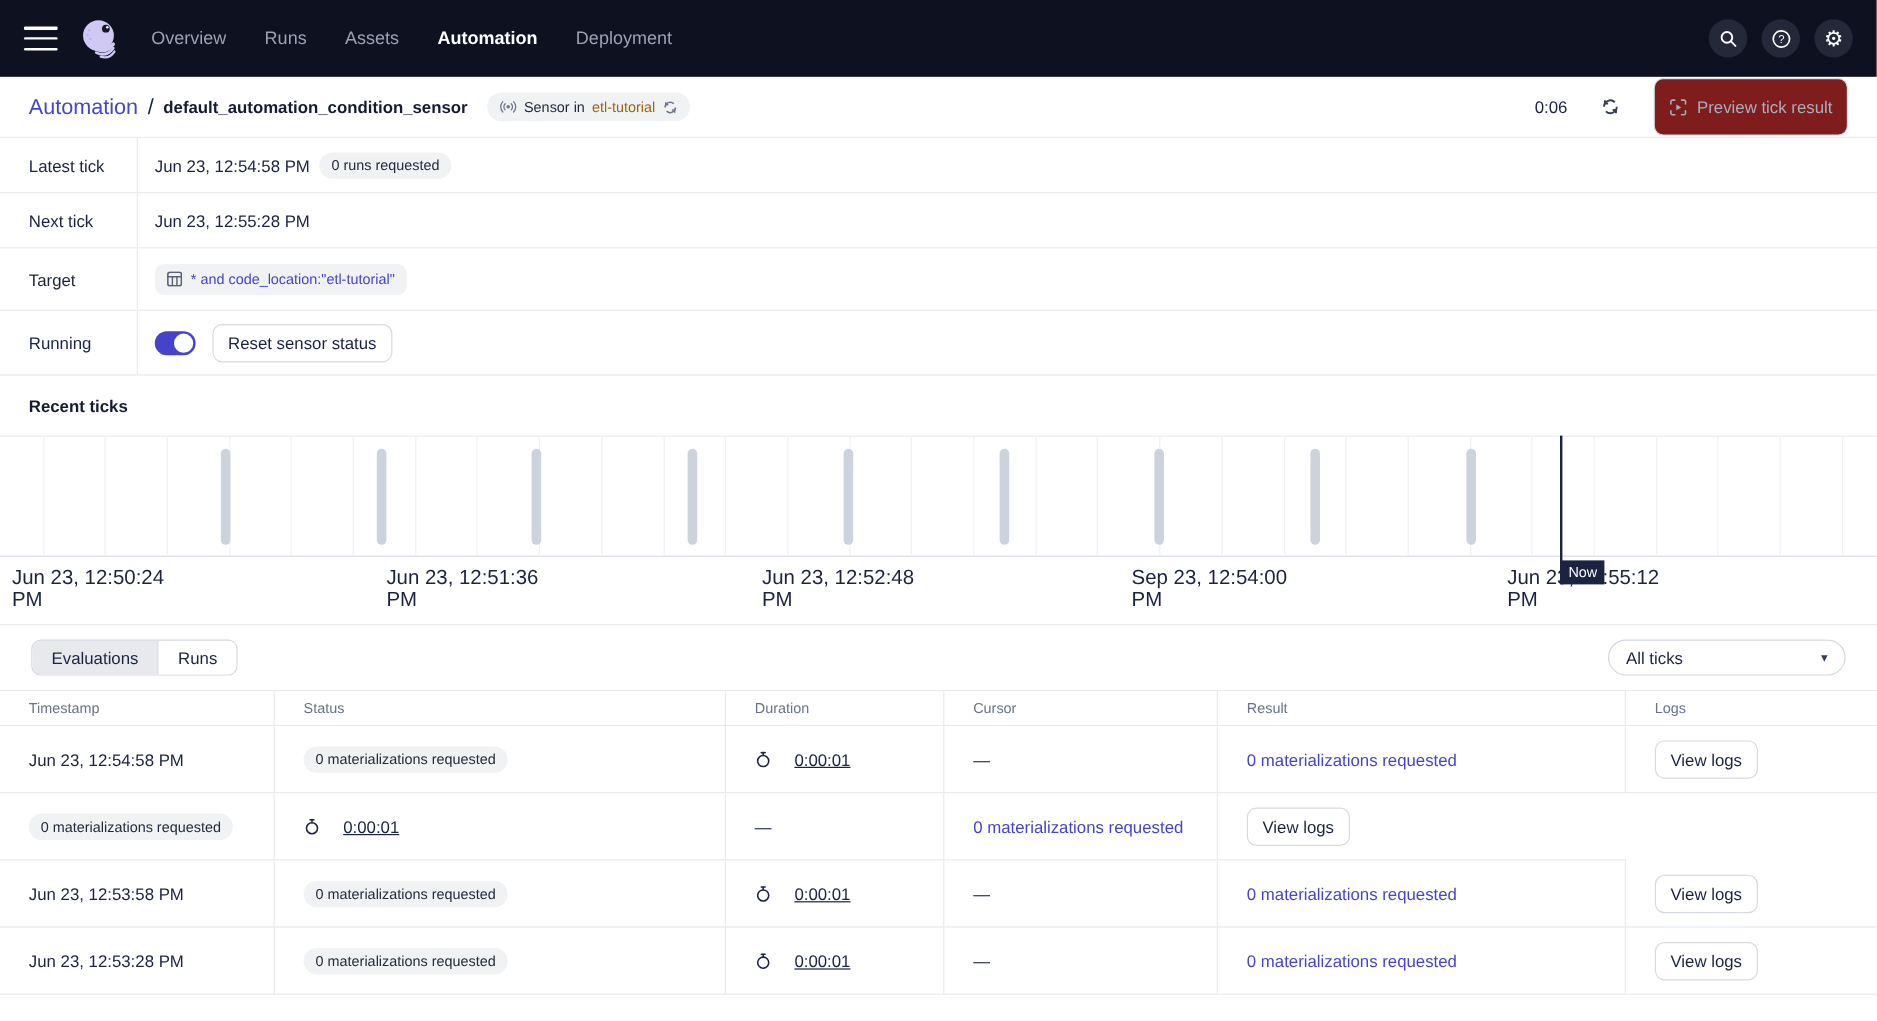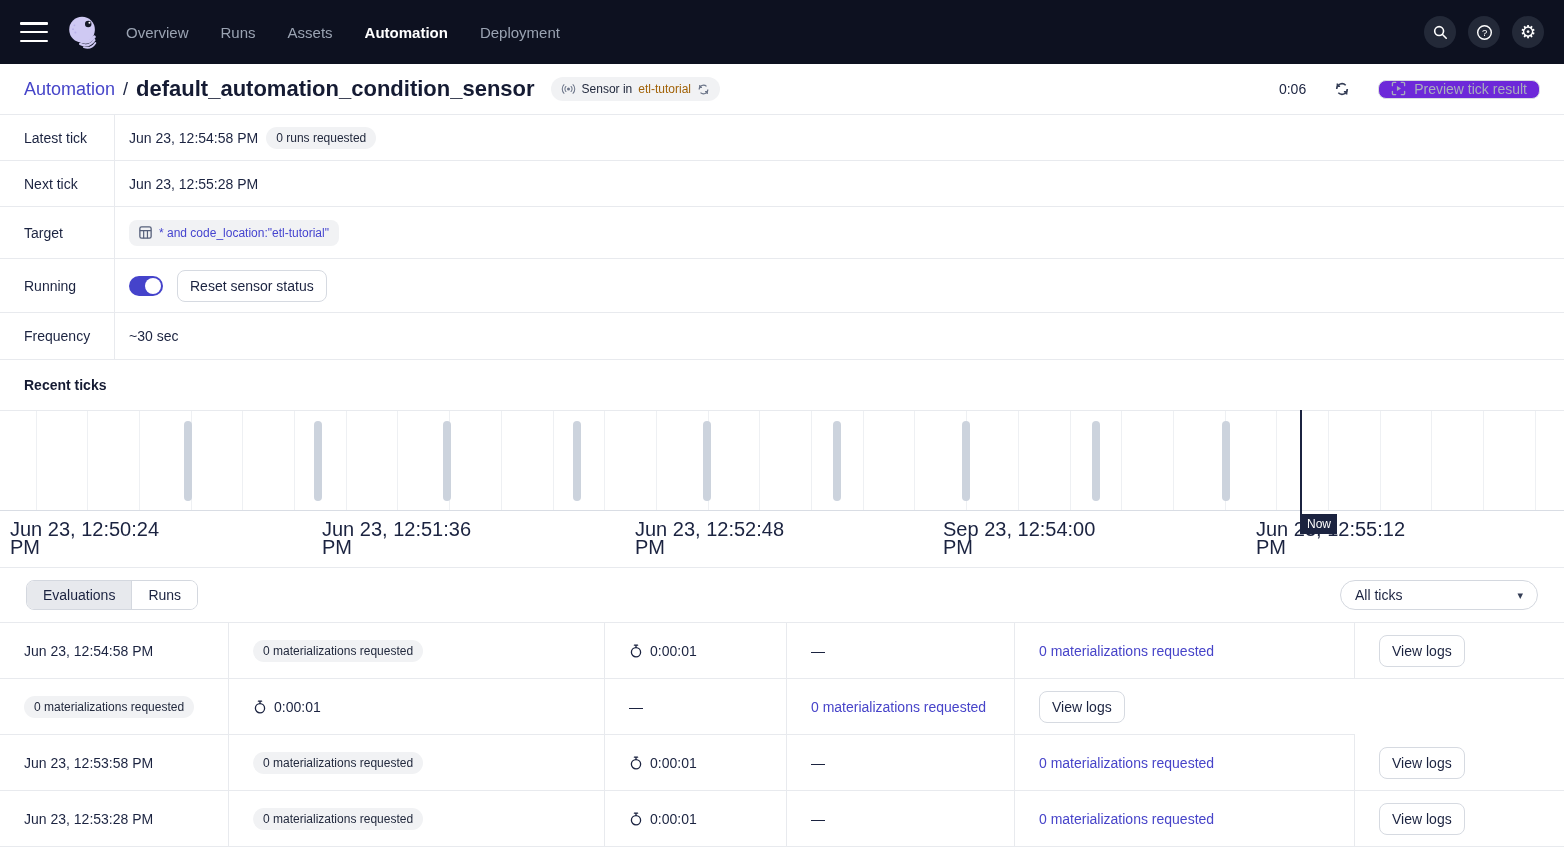--- a/index.html
+++ b/index.html
@@ -15,28 +15,28 @@
   .navlinks a { color:#9aa3b2; font-size:15px; text-decoration:none; }
   .navlinks a.active { color:#fff; font-weight:700; }
   .nav-actions { margin-left:auto; display:flex; gap:12px; }
   .icon-circle { width:32px; height:32px; border-radius:50%; background:#232938; display:flex; align-items:center; justify-content:center; color:#fff; cursor:pointer; }
   .gear-glyph { font-size:18px; line-height:1; color:#fff; }
 
   
   .crumb-bar { height:51px; display:flex; align-items:center; padding:0 24px; border-bottom:1px solid #e8eaee; }
   .crumb-bar .section-link { color:#4645c9; font-size:18px; text-decoration:none; }
   .crumb-sep { font-size:18px; margin:0 8px; color:#1b2340; }
-  .crumb-name { font-size:22px; font-weight:700; color:#151b33; }
+  .crumb-name { font-size:14px; font-weight:700; color:#151b33; }
   .sensor-badge { display:inline-flex; align-items:center; gap:6px; background:#f1f2f4; border-radius:12px; height:24px; padding:0 10px; margin-left:16px; font-size:12px; color:#232a3e; }
   .sensor-badge a { color:#a16207; text-decoration:none; }
   .sensor-badge .sync { color:#6b7488; display:flex; }
   .crumb-right { margin-left:auto; display:flex; align-items:center; gap:28px; }
   .countdown { font-size:14px; color:#1b2340; }
   .refresh-btn { color:#343d55; display:flex; cursor:pointer; }
-  .preview-btn { display:inline-flex; align-items:flex-start; gap:8px; height:19px; padding:0 12px; border:1px solid #dadde3; border-radius:8px; background:#6d28d9; color:#a8afbc; font-size:14px; cursor:default; }
+  .preview-btn { display:inline-flex; align-items:center; gap:8px; height:48px; padding:0 12px; border:1px solid #dadde3; border-radius:8px; background:#7f1d1d; color:#a8afbc; font-size:14px; cursor:default; }
 
   
   .details .drow { display:grid; grid-template-columns:115px 1fr; border-bottom:1px solid #e8eaee; }
   .details .dlabel { padding-left:24px; display:flex; align-items:center; font-size:14px; color:#1b2340; border-right:1px solid #e8eaee; }
   .details .dvalue { padding-left:14px; display:flex; align-items:center; gap:8px; font-size:14px; color:#1b2340; }
   .h46{height:46px}.h52{height:52px}.h54{height:54px}.h47{height:47px}
   .pill { background:#f1f2f4; border-radius:12px; font-size:12px; padding:4px 10px; color:#232a3e; white-space:nowrap; }
   .target-pill { display:inline-flex; align-items:center; gap:7px; background:#f1f2f4; border-radius:8px; padding:6px 10px; cursor:pointer; }
   .target-pill .t-icon { color:#56607a; display:flex; }
   .target-pill .t-text { font-size:12px; color:#4544cf; }
@@ -45,40 +45,40 @@
   .btn { display:inline-flex; align-items:center; height:32px; padding:0 12px; background:#fff; border:1px solid #d6dae1; border-radius:8px; font-size:14px; color:#1b2340; cursor:pointer; }
   .details .dvalue .btn { margin-left:6px; }
 
   
   .section-title { height:50px; display:flex; align-items:center; padding-left:24px; font-size:14px; font-weight:700; color:#151b33; }
   .timeline { position:relative; }
   .tl-plot { position:relative; height:101px; border-top:1px solid #e8eaee; border-bottom:1px solid #d9dde4; overflow:hidden; }
   .gridline { position:absolute; top:0; bottom:0; width:1px; background:#eef0f3; }
   .tick-bar { position:absolute; top:10px; width:8px; height:80px; border-radius:4px; background:#ccd3dd; }
   .tl-labels { position:relative; height:57px; border-bottom:1px solid #e8eaee; }
-  .axis-label { position:absolute; top:9px; font-size:20px; color:#1b2340; line-height:18px; white-space:nowrap; }
+  .axis-label { position:absolute; top:9px; font-size:17px; color:#1b2340; line-height:18px; white-space:nowrap; }
   .now-line { position:absolute; left:1300px; top:0; width:2px; height:124px; background:#1b2340; z-index:3; }
   .now-badge { position:absolute; left:1301px; top:104px; background:#1b2340; color:#fff; font-size:12px; padding:3px 6px; z-index:4; }
 
   
   .tabs-row { height:55px; display:flex; align-items:center; padding:0 26px; border-bottom:1px solid #e8eaee; }
   .segmented { display:inline-flex; border:1px solid #d4d8df; border-radius:8px; overflow:hidden; height:30px; }
   .segmented .seg { display:flex; align-items:center; padding:0 16px; font-size:14px; background:#fff; color:#1b2340; cursor:pointer; }
   .segmented .seg.active { background:#e7e9ed; font-weight:500; }
   .segmented .seg + .seg { border-left:1px solid #d4d8df; }
   .filter-select { margin-left:auto; width:198px; height:30px; border:1px solid #d4d8df; border-radius:15px; display:flex; align-items:center; padding:0 14px; font-size:14px; color:#1b2340; cursor:pointer; }
   .filter-select .caret { margin-left:auto; font-size:11px; color:#343d55; }
 
   
   .etable { width:100%; }
   .thead, .trow { display:grid; grid-template-columns:229px 376px 182px 228px 340px 1fr; }
   .thead > div { font-size:12px; color:#69728a; padding:7px 0 7px 24px; border-bottom:1px solid #e8eaee; border-right:1px solid #e8eaee; }
   .thead > div:last-child, .trow > div:last-child { border-right:none; }
   .trow > div { height:56px; display:flex; align-items:center; padding-left:24px; border-bottom:1px solid #e8eaee; border-right:1px solid #e8eaee; font-size:14px; color:#1b2340; }
-  .duration-cell { gap:7px; }
+  .duration-cell { gap:19px;text-decoration:underline; }
   .result-link { color:#4744c9; text-decoration:none; font-size:14px; }
   .dash { color:#1b2340; }
 </style>
 </head>
 <body>
 
 <header class="topnav">
   <div class="hamburger">
       <span></span>
       <span></span>
@@ -188,26 +188,20 @@
     </div>
   </div>
   <div class="drow h54">
     <div class="dlabel">Running</div>
     <div class="dvalue">
       <span class="toggle">
           <span class="knob"></span>
         </span>
       <button class="btn">Reset sensor status</button>
     </div>
-  </div>
-  <div class="drow h47">
-    <div class="dlabel">Frequency</div>
-    <div class="dvalue">
-        <span>~30 sec</span>
-      </div>
   </div>
 </div>
 
 <div class="section-title">Recent ticks</div>
 <div class="timeline">
   <div class="tl-plot">
       <div class="gridline" style="left: 35.5px;"></div>
       <div class="gridline" style="left: 87.2px;"></div>
       <div class="gridline" style="left: 138.9px;"></div>
       <div class="gridline" style="left: 190.6px;"></div>
@@ -278,20 +272,28 @@
     <div class="seg active">Evaluations</div>
     <div class="seg">Runs</div>
   </div>
   <div class="filter-select">
     <span>All ticks</span>
     <span class="caret">▾</span>
   </div>
 </div>
 
 <div class="etable">
+  <div class="thead">
+    <div>Timestamp</div>
+    <div>Status</div>
+    <div>Duration</div>
+    <div>Cursor</div>
+    <div>Result</div>
+    <div>Logs</div>
+  </div>
   <div id="table-body">
   <div class="trow">
     <div>
           <span>Jun 23, 12:54:58 PM</span>
         </div>
     <div>
           <span class="pill">0 materializations requested</span>
         </div>
     <div class="duration-cell">
       <svg width="14" height="14" viewBox="0 0 14 14">

